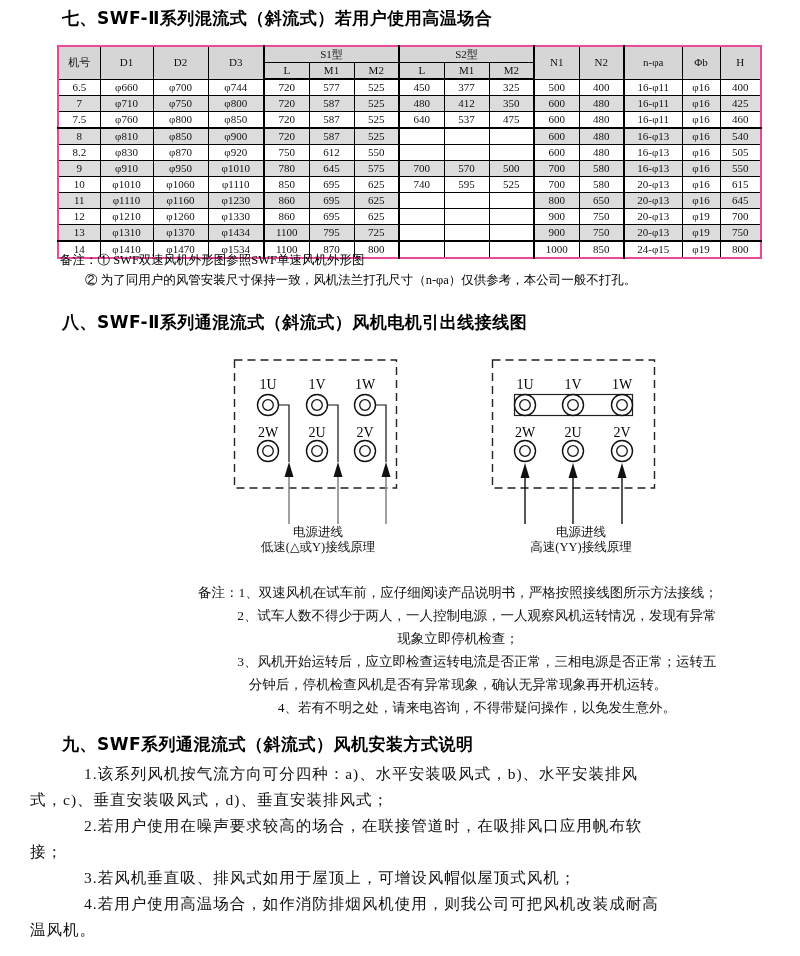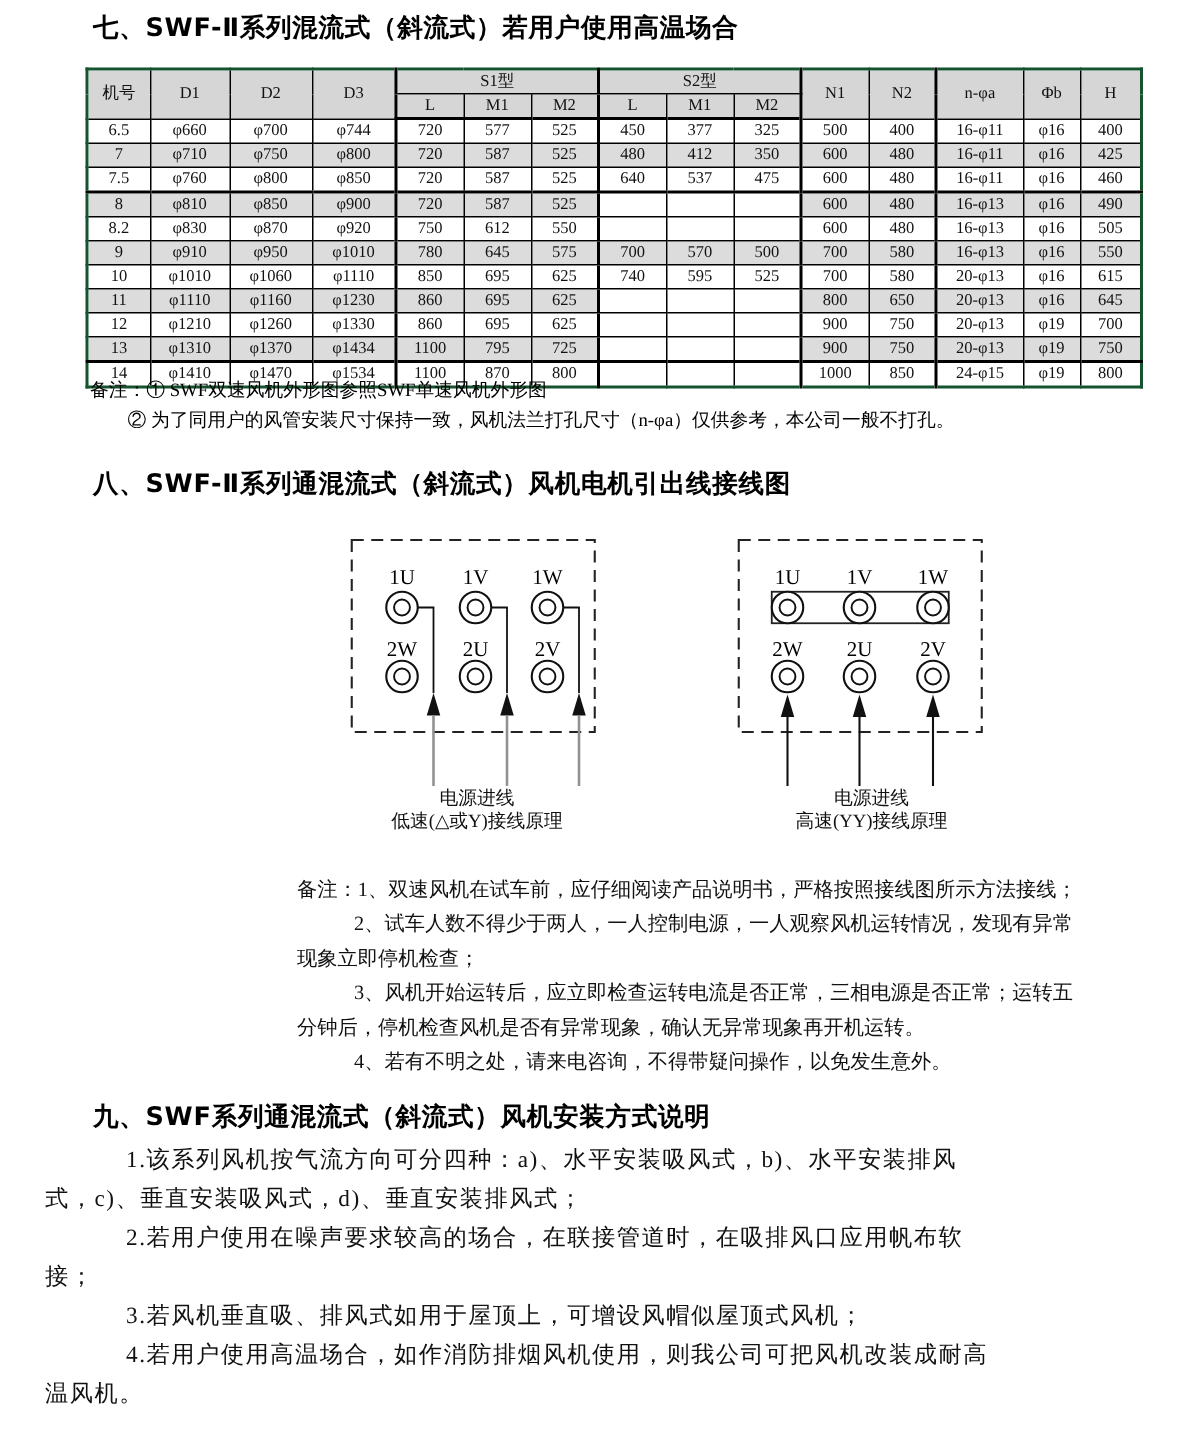--- a/index.html
+++ b/index.html
@@ -16,37 +16,37 @@
   #dim-table{
     position:absolute;left:57px;top:45px;border-collapse:collapse;table-layout:fixed;
     width:699px;font-size:11px;
   }
   #dim-table th,#dim-table td{
     border:1px solid #000;text-align:center;vertical-align:middle;
     padding:0;height:15px;line-height:13px;font-weight:normal;white-space:nowrap;
     overflow:hidden;
   }
   #dim-table th{background:#d6d6d6;}
-  #dim-table{border:2px solid #14532d;}
+  #dim-table{border:2px solid #ec4899;}
   #dim-table tr.shaded td{background:#dcdcdc;}
   #dim-table tr.shaded td.empty{background:#ffffff;}
   #dim-table tr.thick-top td{border-top:2px solid #000;}
   #dim-table tr.head-bottom th{border-bottom:2px solid #000;}
   #dim-table td.gl,#dim-table th.gl{border-left:2px solid #000;}
   
   .note7{position:absolute;font-size:12.5px;white-space:nowrap;color:#000000;}
   
   .diag{position:absolute;}
   .cap{
     position:absolute;text-align:center;font-size:12.5px;line-height:14.5px;
     white-space:nowrap;color:#111;
   }
   
   #notes8{position:absolute;left:198px;top:581px;font-size:13.5px;color:#111;}
-  #notes8 .nline{line-height:23px;white-space:nowrap;}
+  #notes8 .nline{line-height:23px;white-space:nowrap;text-align:center;}
   #notes8 .ind1{margin-left:38px;}
   #notes8 .ind2{}
   
   #para9{position:absolute;left:30px;top:761px;width:716px;font-size:15.5px;color:#111;}
   #para9 .pline{line-height:26px;white-space:nowrap;letter-spacing:1px;}
   #para9 .pind{margin-left:54px;}
   svg text{font-family:"Liberation Serif","DejaVu Serif",serif;}
 </style>
 </head>
 <body>
@@ -154,21 +154,21 @@
         <td class="gl">720</td>
         <td>587</td>
         <td>525</td>
         <td class="gl empty"></td>
         <td class="empty"></td>
         <td class="empty"></td>
         <td class="gl">600</td>
         <td>480</td>
         <td class="gl">16-φ13</td>
         <td>φ16</td>
-        <td>490</td>
+        <td>540</td>
       </tr>
       <tr>
         <td>8.2</td>
         <td>φ830</td>
         <td>φ870</td>
         <td>φ920</td>
         <td class="gl">750</td>
         <td>612</td>
         <td>550</td>
         <td class="gl empty"></td>

